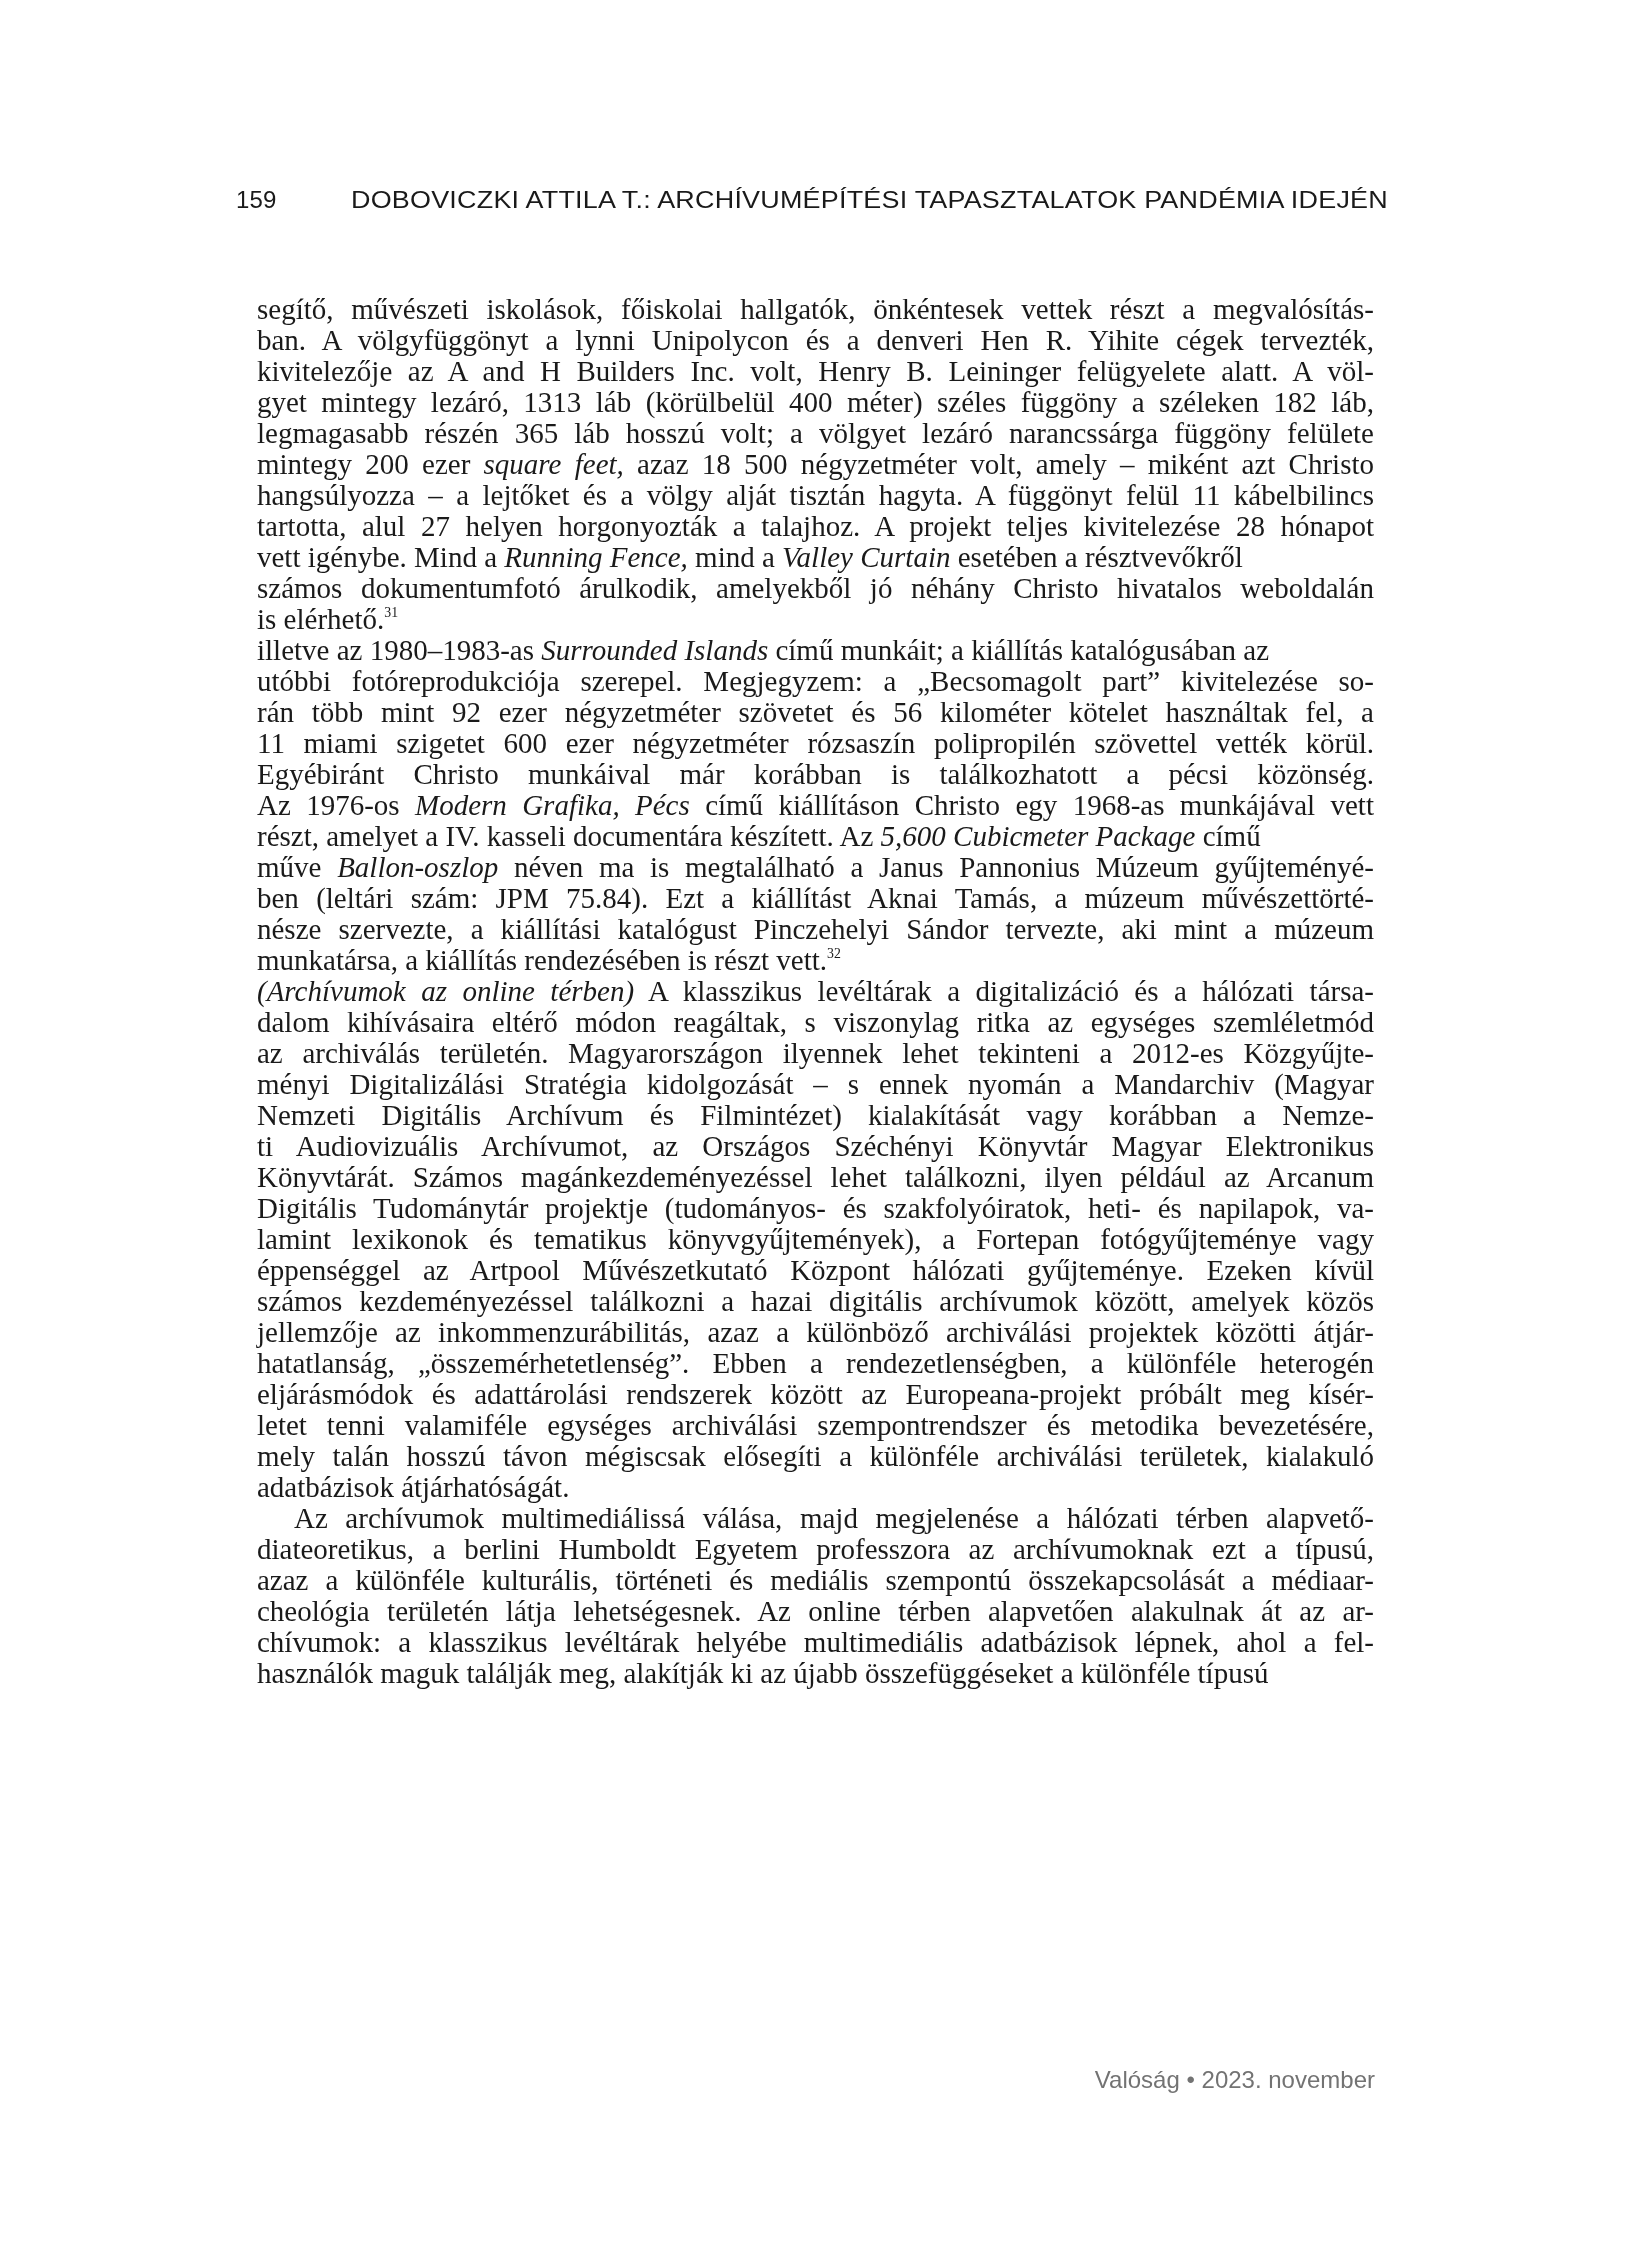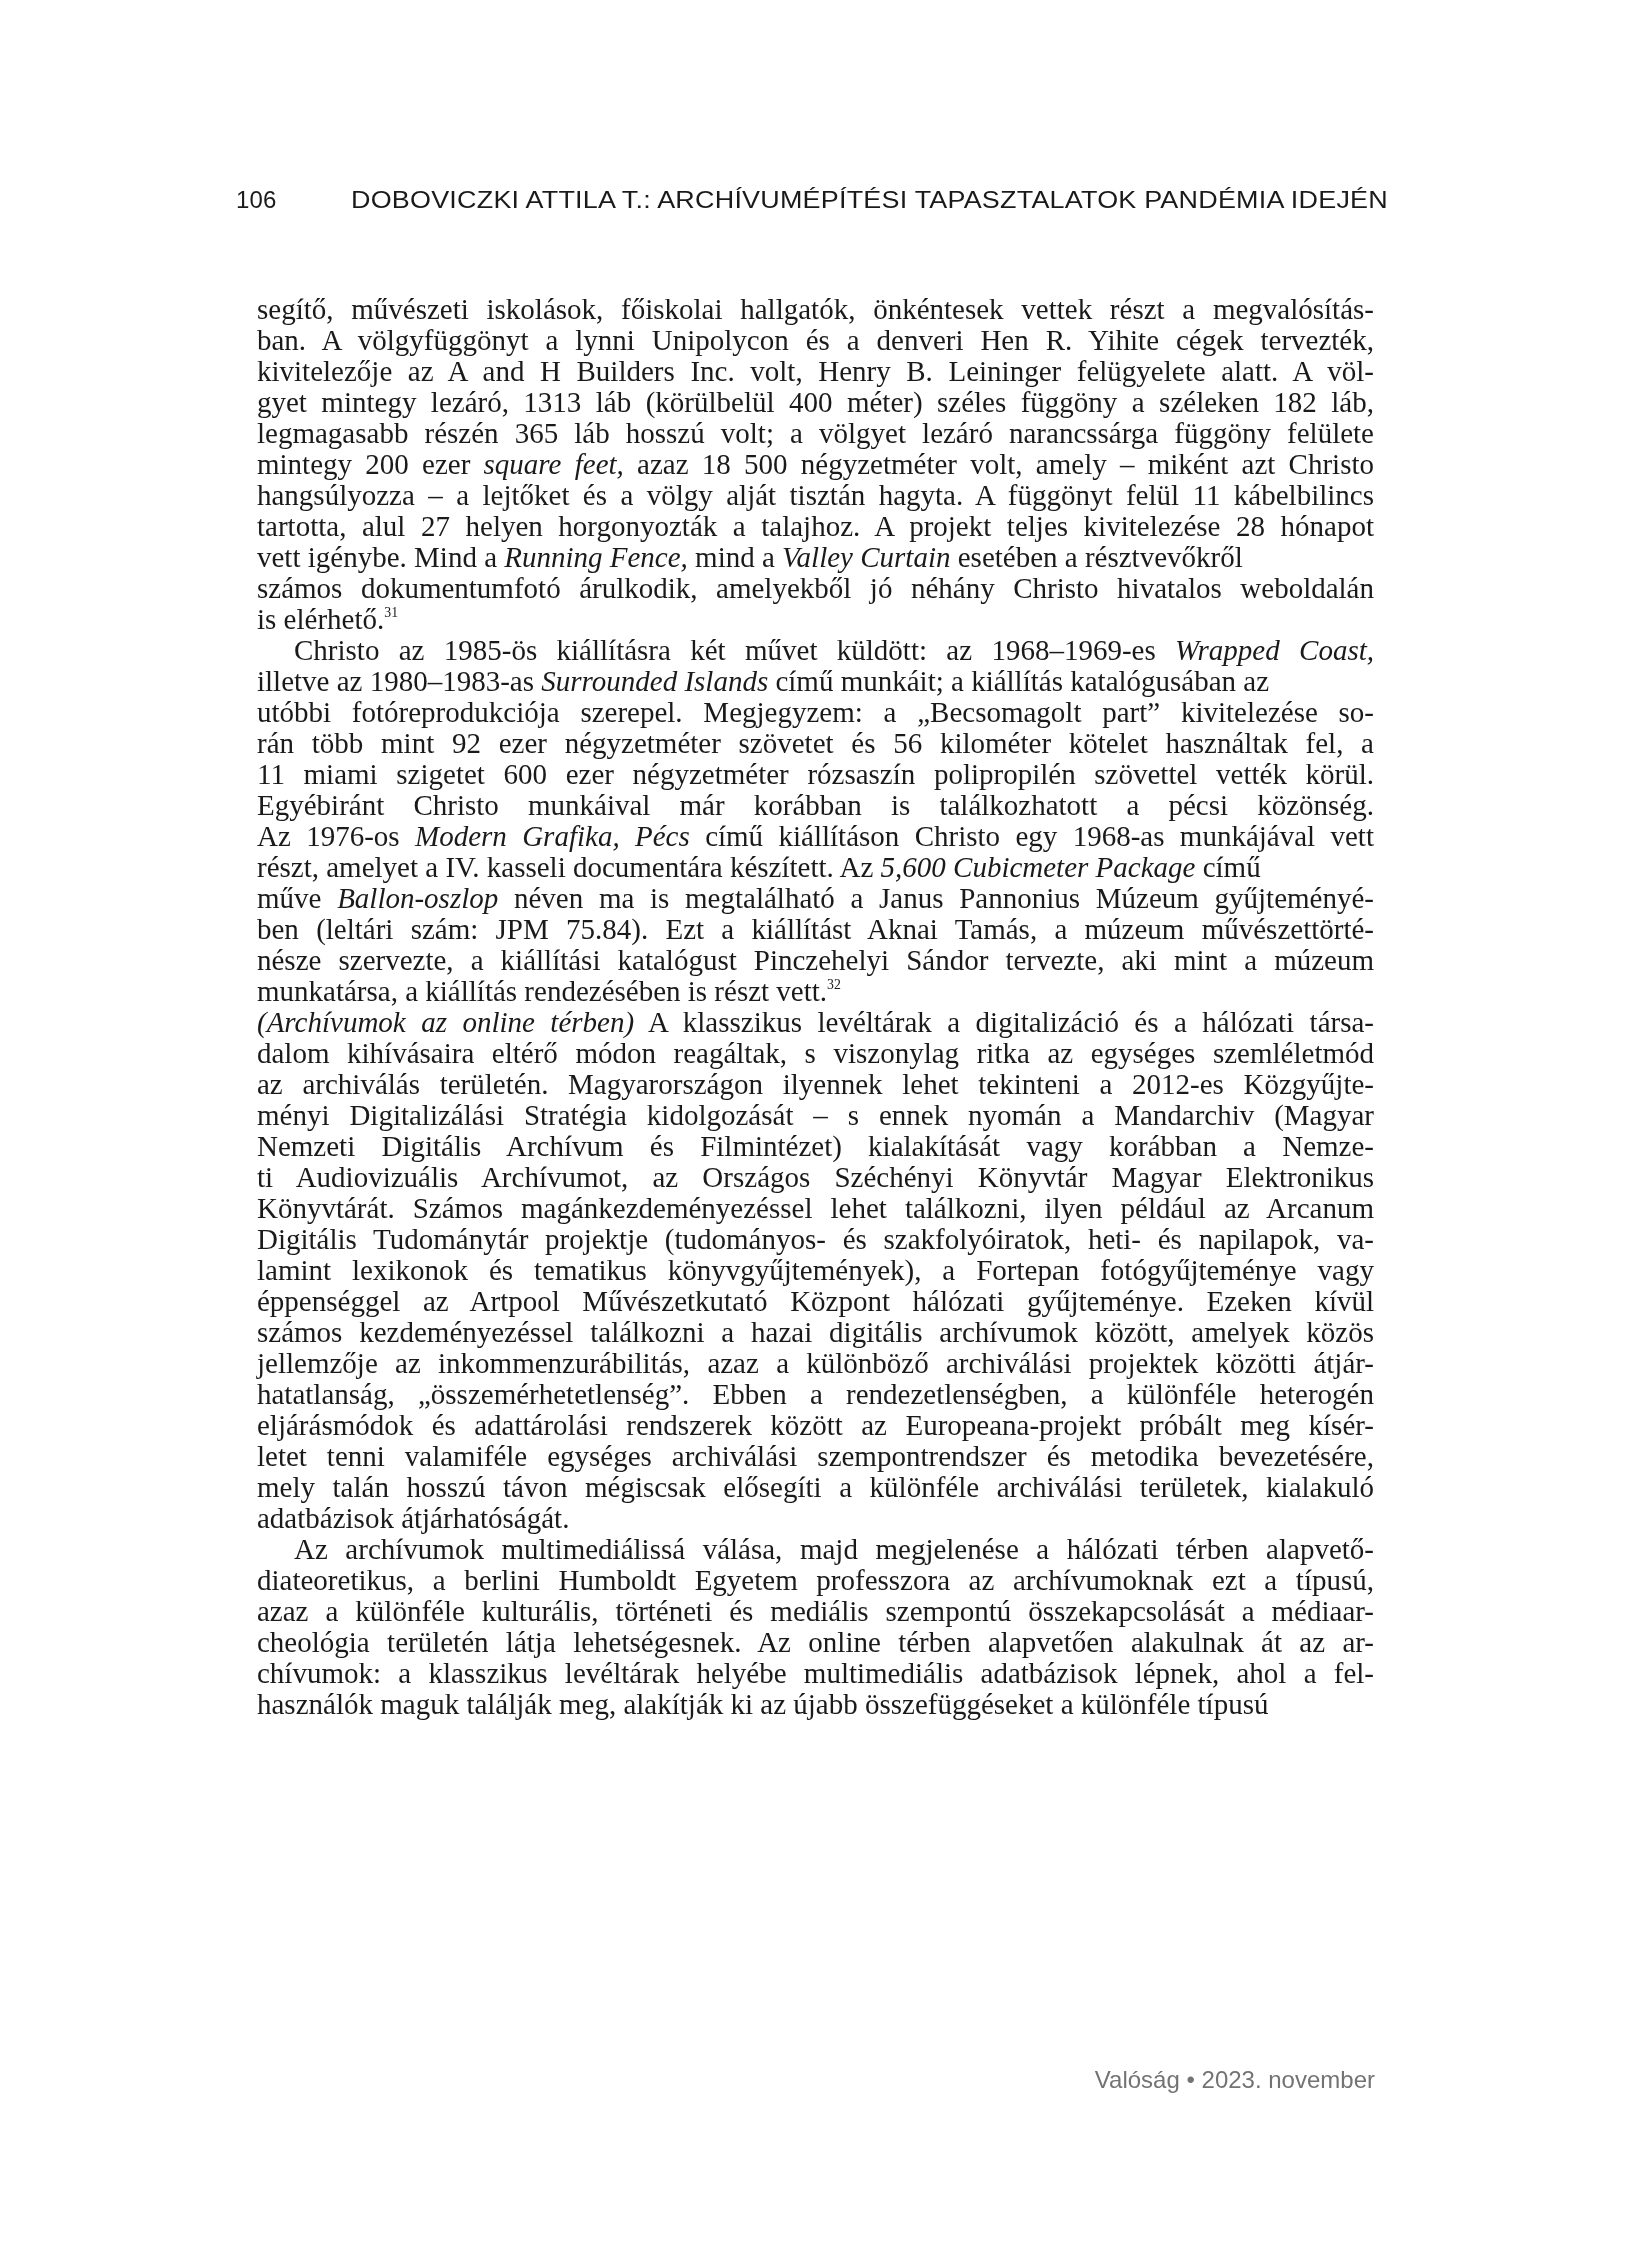--- a/index.html
+++ b/index.html
@@ -80,40 +80,39 @@
     font-family: "Liberation Sans", sans-serif;
     font-size: 24px;
     color: #737373;
     white-space: nowrap;
   }
 </style>
 </head>
 <body>
 
 <div class="page-header">
-  <span class="page-number">106</span>
+  <span class="page-number">159</span>
   <span class="running-title" style="white-space: nowrap; display: inline-block; width: auto; transform: scaleX(1.12189);">DOBOVICZKI ATTILA T.: ARCHÍVUMÉPÍTÉSI TAPASZTALATOK PANDÉMIA IDEJÉN</span>
 </div>
 
 <div class="body-text" id="body-text">
     <div>
       <span class="line" style="white-space: normal;"><span>segítő, művészeti iskolások, főiskolai hallgatók, önkéntesek vettek részt a megvalósítás-</span></span>
       <span class="line" style="white-space: normal;"><span>ban. A völgyfüggönyt a lynni Unipolycon és a denveri Hen R. Yihite cégek tervezték,</span></span>
       <span class="line" style="white-space: normal; font-family: Liberation Serif, serif;"><span>kivitelezője az A and H Builders Inc. volt, Henry B. Leininger felügyelete alatt. A völ-</span></span>
       <span class="line" style="white-space: normal;"><span>gyet mintegy lezáró, 1313 láb (körülbelül 400 méter) széles függöny a széleken 182 láb,</span></span>
       <span class="line" style="white-space: normal;"><span>legmagasabb részén 365 láb hosszú volt; a völgyet lezáró narancssárga függöny felülete</span></span>
       <span class="line" style="white-space: normal;"><span>mintegy 200 ezer </span><span class="it">square feet,</span><span> azaz 18 500 négyzetméter volt, amely – miként azt Christo</span></span>
       <span class="line" style="white-space: normal;"><span>hangsúlyozza – a lejtőket és a völgy alját tisztán hagyta. A függönyt felül 11 kábelbilincs</span></span>
       <span class="line" style="white-space: normal;"><span>tartotta, alul 27 helyen horgonyozták a talajhoz. A projekt teljes kivitelezése 28 hónapot</span></span>
       <span class="line"><span style="display: inline-block; white-space: nowrap; transform-origin: left center; transform: scaleX(0.999989);"><span>vett igénybe. Mind a </span><span class="it">Running Fence,</span><span> mind a </span><span class="it">Valley Curtain</span><span> esetében a résztvevőkről</span></span></span>
       <span class="line" style="white-space: normal;"><span>számos dokumentumfotó árulkodik, amelyekből jó néhány Christo hivatalos weboldalán</span></span>
       <span class="line last"><span>is elérhető.</span><sup>31</sup></span>
     </div>
     <div>
-      <span class="line indent" style="white-space: normal;"><span>Christo az 1985-ös kiállításra két művet küldött: az 1968–1969-es </span><span class="it">Wrapped Coast,</span></span>
       <span class="line"><span style="display: inline-block; white-space: nowrap; transform-origin: left center; transform: scaleX(0.999989);"><span>illetve az 1980–1983-as </span><span class="it">Surrounded Islands</span><span> című munkáit; a kiállítás katalógusában az</span></span></span>
       <span class="line" style="white-space: normal;"><span>utóbbi fotóreprodukciója szerepel. Megjegyzem: a „Becsomagolt part” kivitelezése so-</span></span>
       <span class="line" style="white-space: normal;"><span>rán több mint 92 ezer négyzetméter szövetet és 56 kilométer kötelet használtak fel, a</span></span>
       <span class="line" style="white-space: normal;"><span>11 miami szigetet 600 ezer négyzetméter rózsaszín polipropilén szövettel vették körül.</span></span>
       <span class="line" style="white-space: normal;"><span>Egyébiránt Christo munkáival már korábban is találkozhatott a pécsi közönség.</span></span>
       <span class="line" style="white-space: normal;"><span>Az 1976-os </span><span class="it">Modern Grafika, Pécs</span><span> című kiállításon Christo egy 1968-as munkájával vett</span></span>
       <span class="line"><span style="display: inline-block; white-space: nowrap; transform-origin: left center; transform: scaleX(0.999989);"><span>részt, amelyet a IV. kasseli documentára készített. Az </span><span class="it">5,600 Cubicmeter Package</span><span> című</span></span></span>
       <span class="line" style="white-space: normal;"><span>műve </span><span class="it">Ballon-oszlop</span><span> néven ma is megtalálható a Janus Pannonius Múzeum gyűjteményé-</span></span>
       <span class="line" style="white-space: normal;"><span>ben (leltári szám: JPM 75.84). Ezt a kiállítást Aknai Tamás, a múzeum művészettörté-</span></span>
       <span class="line" style="white-space: normal;"><span>nésze szervezte, a kiállítási katalógust Pinczehelyi Sándor tervezte, aki mint a múzeum</span></span>

